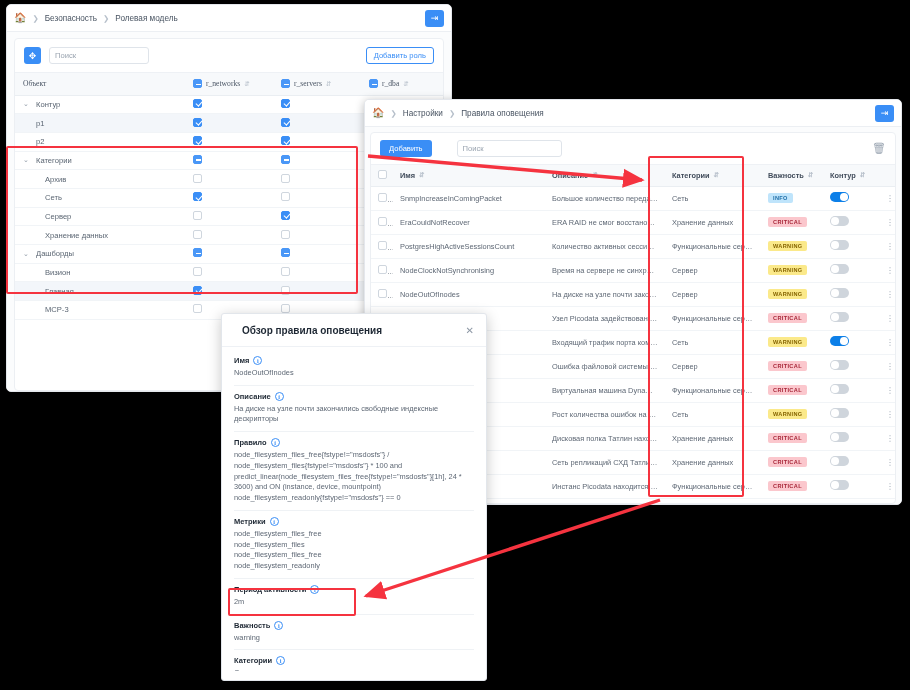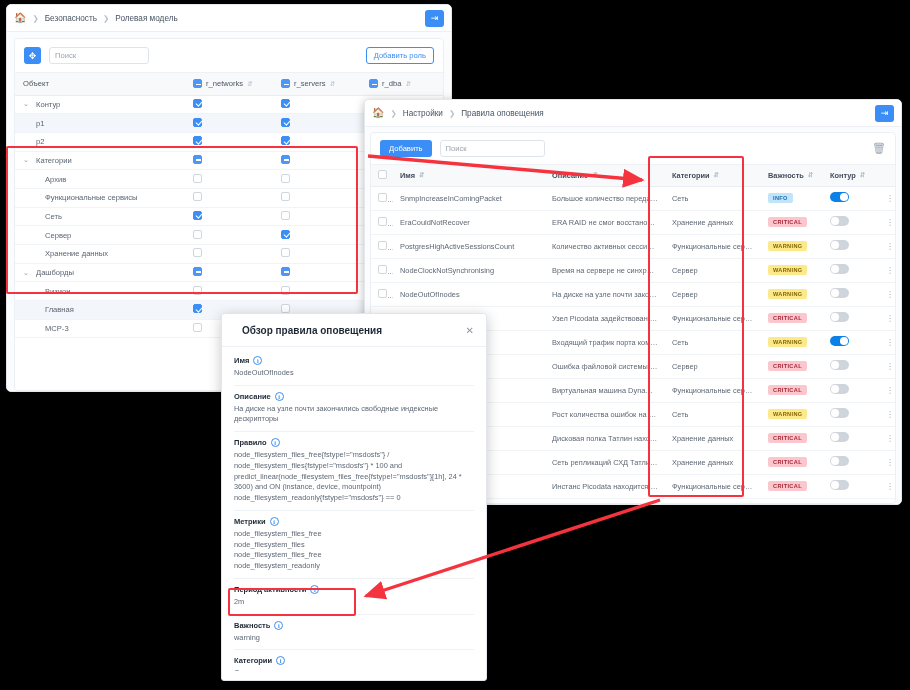--- a/index.html
+++ b/index.html
@@ -79,20 +79,21 @@
   }
   .rtable { width: 100%; border-collapse: collapse; table-layout: fixed; }
   .rtable th, .rtable td { text-align: left; font-weight: normal; }
   .rhead th {
     height: 22px;
     background: #f7f9fb;
     border-bottom: 1px solid #eaeef2;
     font-size: 7.6px; color: #4a5564;
     padding: 0 8px;
     vertical-align: middle;
+    font-family: Liberation Serif, serif;
   }
   .colhead { display: flex; align-items: center; gap: 4px; }
   .sortglyph { color: #b6bfca; font-size: 6.5px; }
   .rbody td {
     height: 18.7px;
     border-bottom: 1px solid #f1f4f7;
     font-size: 7.6px; color: #5a6572;
     padding: 0 8px;
     vertical-align: middle;
   }
@@ -123,21 +124,21 @@
   }
 
   
   #win-rules { left: 364px; top: 99px; width: 538px; height: 406px; }
   .rules-body { background: #fbfcfd; padding: 5px 5px 0 5px; height: calc(100% - 27px); }
   .rules-card {
     background: #fff; border: 1px solid #eceff3; border-radius: 4px;
     height: 100%; display: flex; flex-direction: column; overflow: hidden;
   }
   .rules-toolbar {
-    display: flex; align-items: center; gap: 8px;
+    display: flex; align-items: center; gap: 25px;
     padding: 7px 9px;
     border-bottom: 1px solid #eef1f5;
   }
   .prim-btn {
     height: 17px; background: #3a8ef6; border-radius: 3px;
     color: #fff; font-size: 7.6px;
     display: flex; align-items: center; padding: 0 9px;
   }
   .trash { margin-left: auto; color: #98a3b0; font-size: 11px; line-height: 1; }
   .gtable { width: 100%; border-collapse: collapse; table-layout: fixed; }
@@ -315,31 +316,20 @@
               </tr>
               <tr>
                 <td>
                   <span class="nodelabel indent2">
                     <span>Архив</span>
                   </span>
                 </td>
                 <td><span class="cb off"></span></td>
                 <td><span class="cb off"></span></td>
                 <td><span class="cb off"></span></td>
-                <td></td>
-              </tr>
-              <tr>
-                <td>
-                  <span class="nodelabel indent2">
-                    <span>Функциональные сервисы</span>
-                  </span>
-                </td>
-                <td><span class="cb off"></span></td>
-                <td><span class="cb off"></span></td>
-                <td><span class="cb on"></span></td>
                 <td></td>
               </tr>
               <tr>
                 <td>
                   <span class="nodelabel indent2">
                     <span>Сеть</span>
                   </span>
                 </td>
                 <td><span class="cb on"></span></td>
                 <td><span class="cb off"></span></td>

